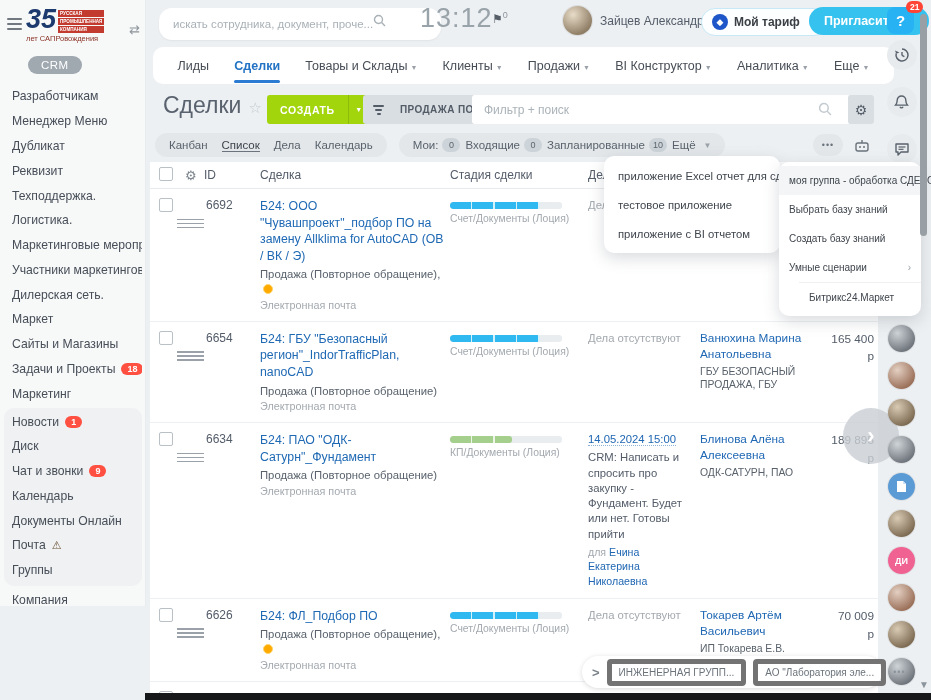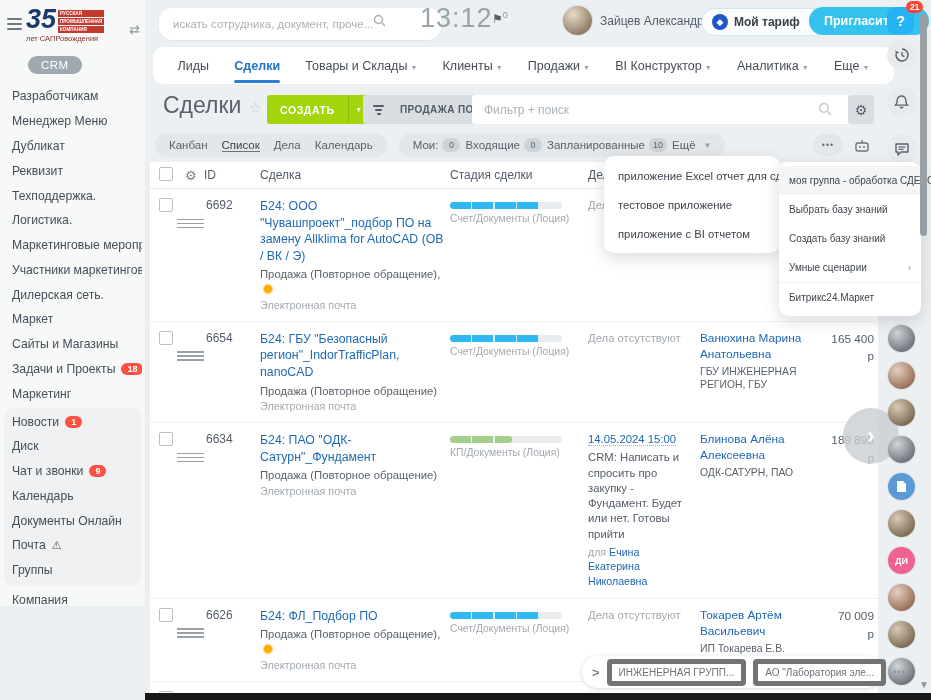--- a/index.html
+++ b/index.html
@@ -125,21 +125,21 @@
   .c-amount{font-size:11.8px;color:#535c69;text-align:right;padding-right:4px;line-height:1.5;}
   
   .menuA{position:absolute;left:604px;top:156px;width:176px;background:#fff;border-radius:10px;z-index:30;
          box-shadow:0 5px 16px rgba(83,92,105,.22);padding:5px 0;}
   .menuA .mi{font-size:11.3px;color:#3f454d;padding:8.5px 14px;cursor:pointer;white-space:nowrap;}
   .menuB{position:absolute;left:779px;top:162px;width:142px;background:#fff;border-radius:10px;z-index:31;
          box-shadow:0 5px 16px rgba(83,92,105,.22);padding:4px 0;}
   .menuB .mi{font-size:10px;color:#3f454d;padding:9px 10px;display:flex;justify-content:space-between;gap:4px;
              align-items:center;cursor:pointer;white-space:nowrap;}
   .menuB .mi.hl{background:#f3f5f6;}
-  .menuB .mi.div{border-top:1px solid #eef0f2;}
+  .menuB .mi.div{border-top:1px solid #eef0f2;margin-left:20px;}
   .mi-arrow{color:#9aa1a8;font-size:10px;}
   
   .rail{position:absolute;left:885px;top:0;width:33px;height:700px;z-index:6;}
   .rail-icon{width:30px;height:30px;border-radius:50%;background:#e7ebed;display:flex;align-items:center;
              justify-content:center;margin:0 auto 17px;cursor:pointer;}
   .rail-icons{padding-top:40px;}
   .rail-search{text-align:center;margin-top:2px;cursor:pointer;}
   .avatars{position:absolute;left:0;top:288px;width:33px;display:flex;flex-direction:column;gap:10px;align-items:center;}
   .av{width:27px;height:27px;border-radius:50%;flex-shrink:0;box-shadow:0 0 0 1px rgba(0,0,0,.06);
       display:flex;align-items:center;justify-content:center;color:#fff;font-weight:bold;cursor:pointer;}
@@ -420,21 +420,21 @@
               <i class="fill" style="width: 80%; background-color: rgb(47, 185, 240);"></i>
             </div>
         <div class="stage-label">Счет/Документы (Лоция)</div>
       </div>
       <div class="c-act">
         <div class="act-plain">Дела отсутствуют</div>
 
       </div>
       <div class="c-client">
         <a class="client-link">Ванюхина Марина Анатольевна</a>
-        <div class="client-org">ГБУ ИНЖЕНЕРНАЯ РЕГИОН, ГБУ</div>
+        <div class="client-org">ГБУ БЕЗОПАСНЫЙ ПРОДАЖА, ГБУ</div>
       </div>
       <div class="c-amount">
             <div>165 400</div>
             <div>р</div>
           </div>
     </div>
         <div class="trow">
       <div><span class="checkbox"></span></div>
       <div><span class="rowmenu"><i></i><i></i><i></i></span></div>
       <div class="c-id">6634</div>

